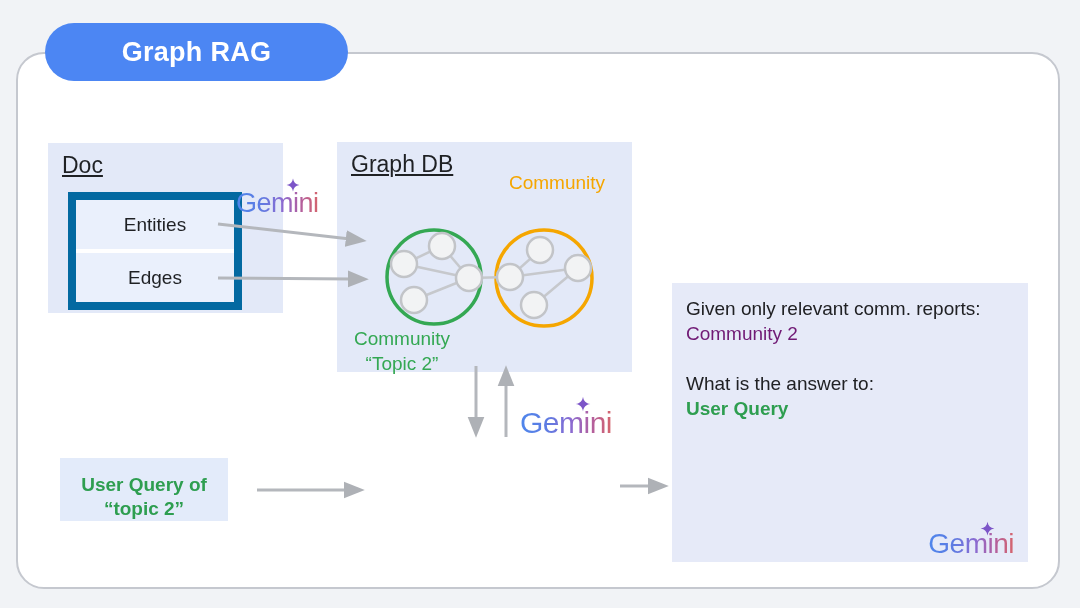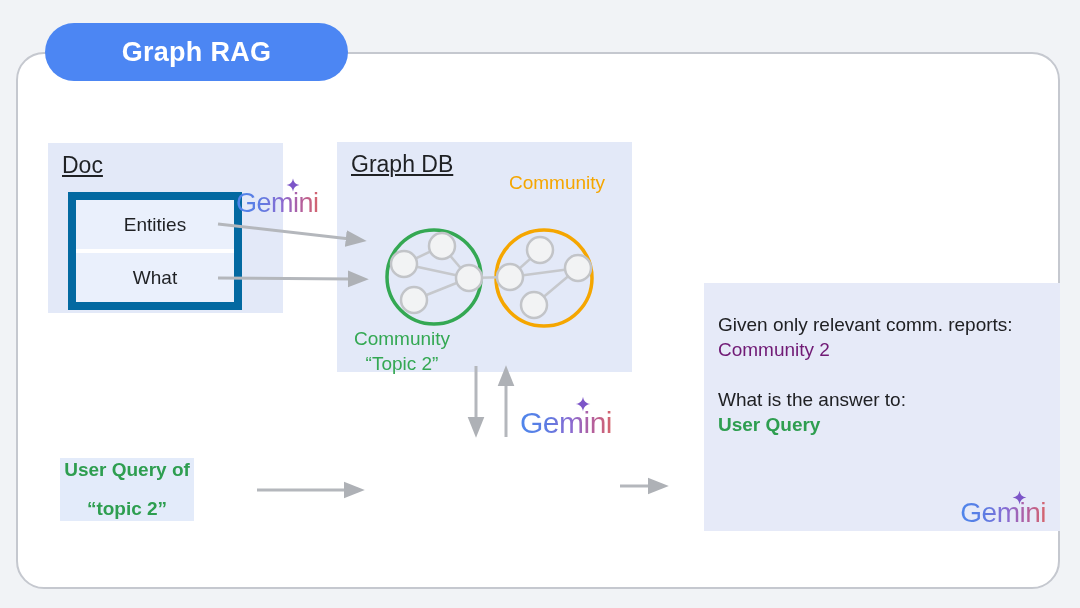--- a/index.html
+++ b/index.html
@@ -33,31 +33,31 @@
   }
   .cell + .cell{border-top:4px solid #ffffff;}
   .graphdb-box{left:337px;top:142px;width:295px;height:230px;}
   .community-label{
     position:absolute;text-align:center;font-size:19px;line-height:25px;font-weight:500;
   }
   .community1{left:145px;top:28px;width:150px;color:#F5A600;}
   .community2{left:-10px;top:184px;width:150px;color:#34A853;}
   .graph-svg{position:absolute;left:0;top:0;}
   .query-box{
-    left:60px;top:458px;width:134px;height:63px;background:#E3EBFA;
-    display:flex;flex-direction:column;align-items:center;justify-content:space-between;
+    left:60px;top:458px;width:168px;height:63px;background:#E3EBFA;
+    display:flex;flex-direction:column;align-items:center;justify-content:flex-end;
     font-size:19px;line-height:24px;font-weight:bold;color:#2E9E50;text-align:center;
   }
   .intermediate{
     position:absolute;left:363px;top:457px;width:256px;z-index:2;
     text-align:center;font-size:20px;line-height:26px;color:#202124;
   }
   .answer-box{
-    left:704px;top:283px;width:356px;height:248px;background:#E6EAF8;
-    box-sizing:border-box;padding:29px 14px;font-size:19px;line-height:25px;
+    left:672px;top:283px;width:356px;height:279px;background:#E6EAF8;
+    box-sizing:border-box;padding:13px 14px;font-size:19px;line-height:25px;
   }
   .answer-box p{margin:0;white-space:nowrap;}
   .answer-box .gap{height:25px;}
   .txt-green{color:#701a75;}
   .txt-green-bold{color:#2E9E50;font-weight:bold;}
   .gemini{
     position:relative;display:inline-block;font-weight:500;letter-spacing:-0.5px;
     background:linear-gradient(90deg,#4E86EC 0%,#5E7BE2 30%,#8A6BD2 55%,#B35F9E 78%,#D6656B 100%);
     -webkit-background-clip:text;background-clip:text;color:transparent;
   }
@@ -79,21 +79,21 @@
     <span>Graph RAG</span>
   </div>
 
   <div class="lavbox doc-box">
     <div class="box-title">Doc</div>
     <div class="cells">
       <div class="cell">
         <span>Entities</span>
       </div>
       <div class="cell">
-        <span>What</span>
+        <span>Edges</span>
       </div>
     </div>
   </div>
 
   <div class="lavbox graphdb-box">
     <div class="box-title">Graph DB</div>
 
     <div class="community-label community1">
       <div>Community</div>
     </div>

